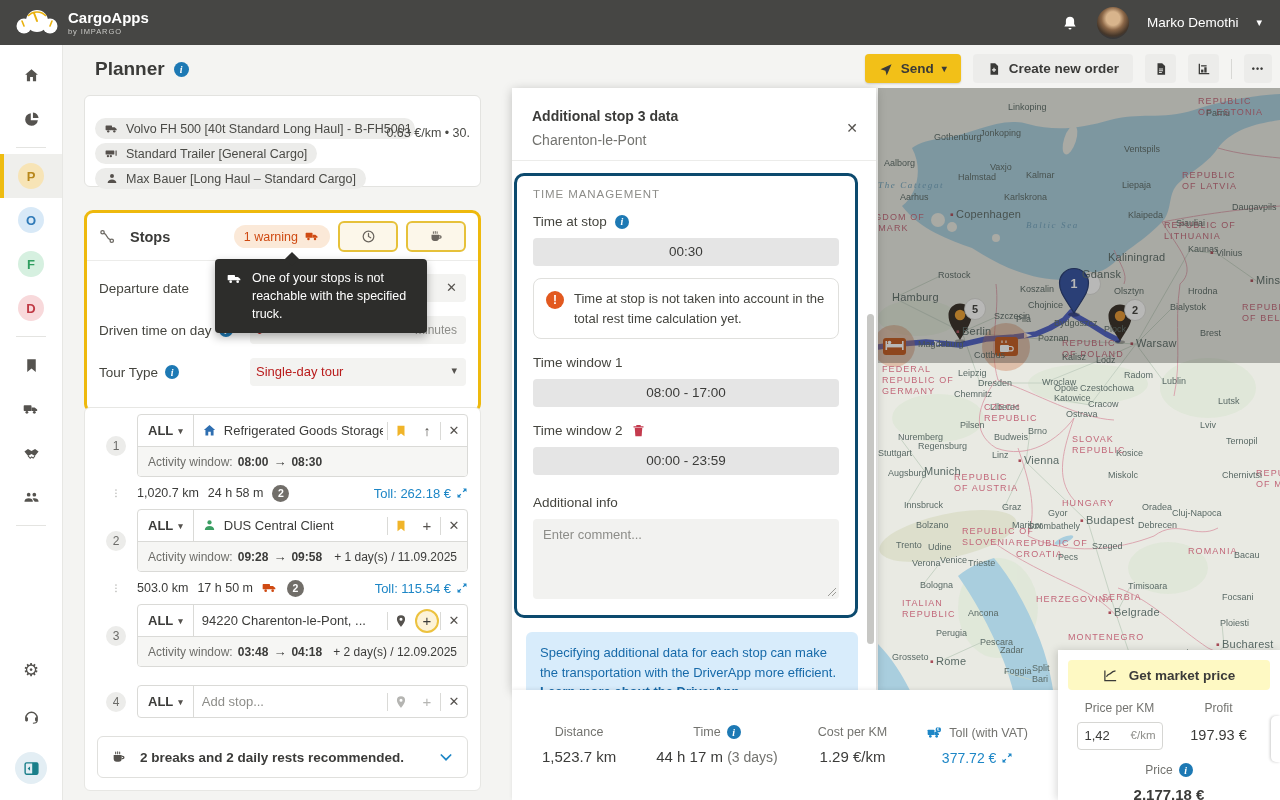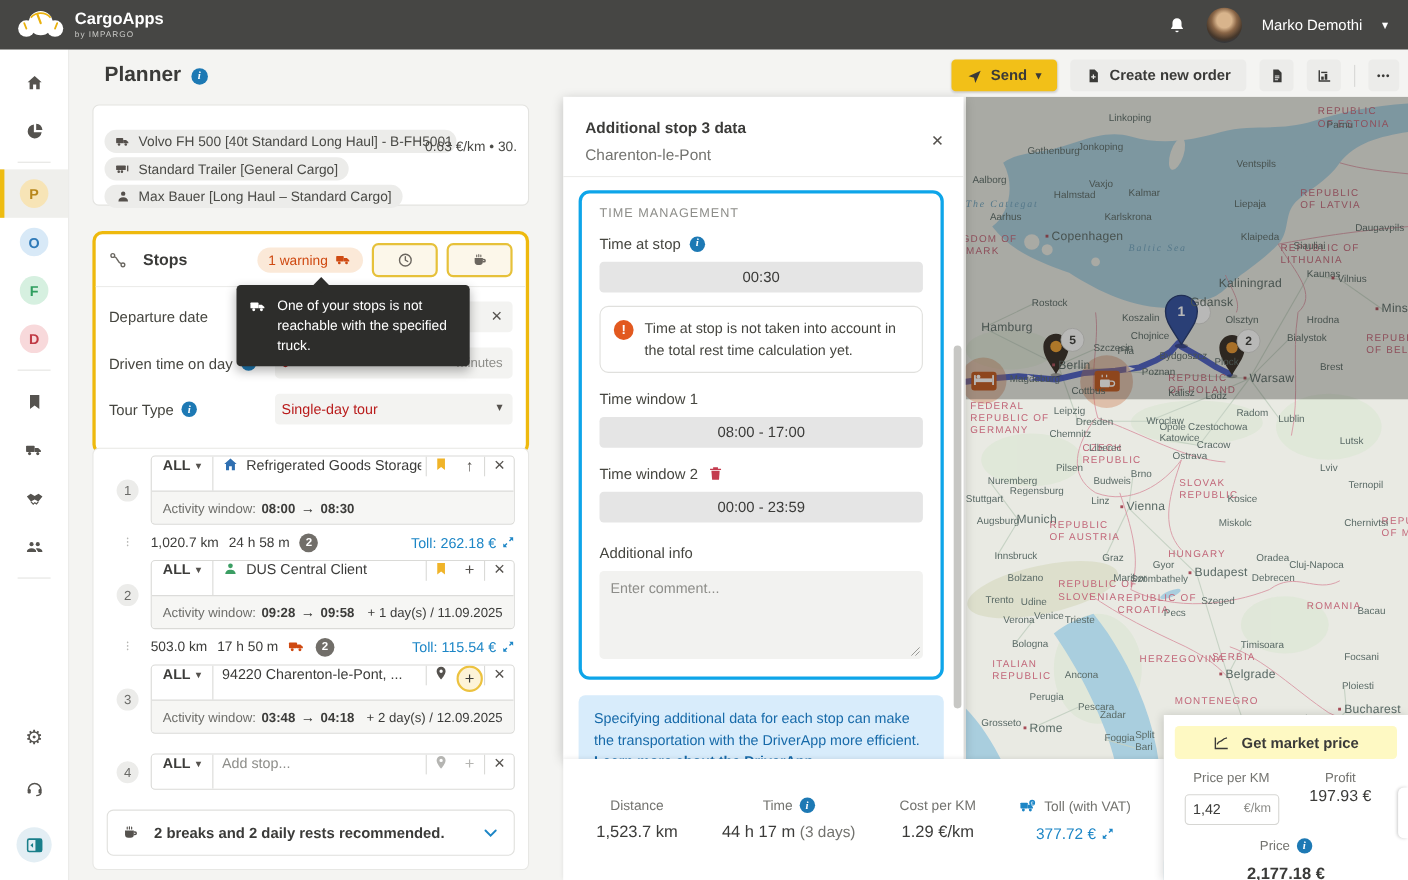--- a/index.html
+++ b/index.html
@@ -75,21 +75,21 @@
            box-shadow:0 4px 10px rgba(0,0,0,.3)}
   .tooltip::before{content:"";position:absolute;top:-5px;left:72px;width:10px;height:10px;background:#2d2d2b;transform:rotate(45deg)}
   .tooltip svg{width:16px;height:16px;flex:0 0 auto;margin-top:2px}
   
   #stops-list{position:absolute;left:0;top:319px;width:397px;background:#fff;border:1px solid #e7e7e4;
               border-radius:6px;box-sizing:border-box;padding:6px 12px 12px 10px}
   .srow{display:grid;grid-template-columns:42px 1fr;align-items:center}
   .numc{width:20px;height:20px;border-radius:50%;background:#ececea;color:#6b6b68;font-size:12px;
         display:flex;align-items:center;justify-content:center;margin:0 auto}
   .stop-box{border:1px solid #dadad7;border-radius:4px;overflow:hidden;background:#fff}
-  .sb-top{height:31px;display:flex;align-items:flex-start;font-size:13px}
+  .sb-top{height:31px;display:flex;align-items:center;font-size:13px}
   .all-dd{display:flex;align-items:center;gap:5px;padding:0 10px;color:#3c3c3a;font-weight:bold}
   .all-dd .dd{font-size:9px;color:#55524e}
   .vline{width:1px;height:31px;background:#dadad7}
   .vline2{width:1px;height:18px;background:#dadad7}
   .sname{margin:0 4px 0 8px;flex:1;white-space:nowrap;overflow:hidden;color:#3c3c3a;display:flex;align-items:center;gap:7px}
   .sname svg{width:15px;height:15px;flex:0 0 auto}
   .act{width:26px;display:flex;align-items:center;justify-content:center;color:#55524e}
   .act svg{width:14px;height:14px}
   .plus-hl{width:24px;height:24px;border:2px solid #ecc23f;background:#fdf3d8;border-radius:50%;
            display:flex;align-items:center;justify-content:center;font-size:15px;color:#3c3c3a;box-sizing:border-box}
@@ -110,21 +110,21 @@
   #breaks-box svg.cup{width:16px;height:16px;color:#55524e}
   .breaks-txt{font-size:13.5px;font-weight:bold;color:#3b3b39}
   #breaks-box .bchev{margin-left:auto;color:#1d86c6}
   
   #mid{left:512px;top:88px;width:364px;height:602px;background:#fff;box-shadow:0 2px 10px rgba(0,0,0,.22);z-index:9;box-sizing:border-box}
   .mid-head{padding:20px 20px 12px 20px;position:relative}
   .mid-title{font-size:14px;font-weight:bold}
   .mid-sub{font-size:14px;color:#73736f;margin-top:8px}
   .mid-close{position:absolute;right:18px;top:32px;font-size:14px;color:#55524e;cursor:pointer}
   .mid-hr{height:1px;background:#ececea}
-  #tm-box{margin:12px 18px 0 14px;border:3px solid #0ea5e9;border-radius:10px;padding:12px 16px 16px 16px}
+  #tm-box{margin:12px 18px 0 2px;border:3px solid #0c4a6e;border-radius:10px;padding:12px 16px 16px 16px}
   .sec-label{font-size:11.5px;letter-spacing:.08em;color:#8d8d89}
   .f-label{font-size:13.5px;color:#45453f;margin-top:16px;display:flex;align-items:center;gap:8px}
   .inp{margin-top:9px;height:28px;background:#e5e5e5;border-radius:4px;text-align:center;line-height:28px;font-size:13.5px;color:#3b3b39}
   .warnbox{margin-top:12px;border:1px solid #e0e0dd;border-radius:8px;padding:10px 12px;display:flex;gap:10px;align-items:flex-start}
   .warn-c{width:18px;height:18px;border-radius:50%;background:#e2591f;color:#fff;font-size:12px;font-weight:bold;
           display:flex;align-items:center;justify-content:center;flex:0 0 auto;margin-top:2px}
   .warn-t{font-size:13px;color:#45453f;line-height:1.5}
   .trash{width:15px;height:15px;color:#c43b4e}
   .ta{margin-top:9px;height:80px;background:#f2f2f0;border-radius:4px;position:relative;font-size:13px;color:#8d8d89;padding:8px 10px;box-sizing:border-box}
   .ta::after{content:"";position:absolute;right:3px;bottom:3px;width:8px;height:8px;
@@ -149,21 +149,21 @@
   .mk-btn{margin:10px 10px 6px 10px;height:30px;background:#fef9c3;border-radius:4px;display:flex;
           align-items:center;justify-content:center;gap:11px;font-size:13.5px;font-weight:bold;cursor:pointer}
   .mk-btn svg{width:15px;height:15px}
   .mk-grid{display:grid;grid-template-columns:1fr 1fr;padding:2px 12px 0 12px}
   .mk-cell{text-align:center}
   .mk-l{font-size:12px;color:#73736f;display:inline-flex;gap:6px;align-items:center}
   .ppk-box{margin:6px auto 0;width:84px;height:26px;border:1px solid #d6d6d3;border-radius:4px;background:#fff;
            position:relative;font-size:13px}
   .ppk-box .v{position:absolute;left:7px;top:5px;color:#3b3b39}
   .ppk-box .u{position:absolute;right:6px;top:6px;color:#8d8d89;font-size:11.5px}
-  .mk-val{font-size:14.5px;}
+  .mk-val{font-size:14.5px;margin-top:11px}
   .mk-price{text-align:center;margin-top:10px}
   .mk-price .mk-val{margin-top:8px;font-size:15px}
   .edge-tab{left:1271px;top:716px;width:9px;height:46px;background:#fff;border-radius:5px 0 0 5px;
             box-shadow:-1px 0 3px rgba(0,0,0,.2);z-index:11}
   
   #map{left:878px;top:88px;width:402px;height:712px;z-index:1;background:#e9eae3}
   .m-city{font-size:9px;fill:#5a6a66;font-family:"Liberation Sans",sans-serif}
   .m-city.b{font-size:11px;letter-spacing:.02em}
   .m-cty{font-size:9px;fill:#c2687a;letter-spacing:.12em;font-family:"Liberation Sans",sans-serif}
   .m-sea{font-size:9px;font-style:italic;fill:#6fa3bd;letter-spacing:.18em;font-family:"Liberation Serif",serif}

